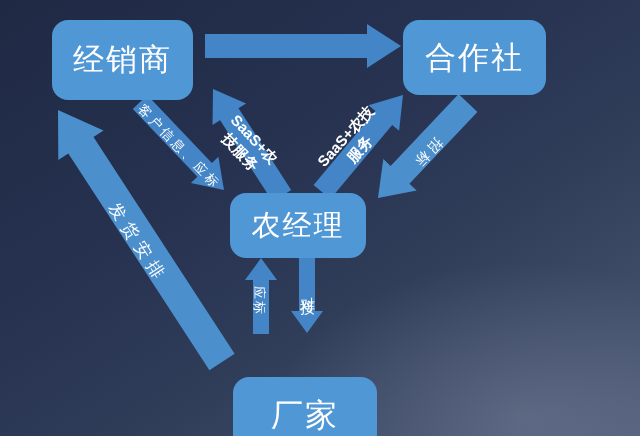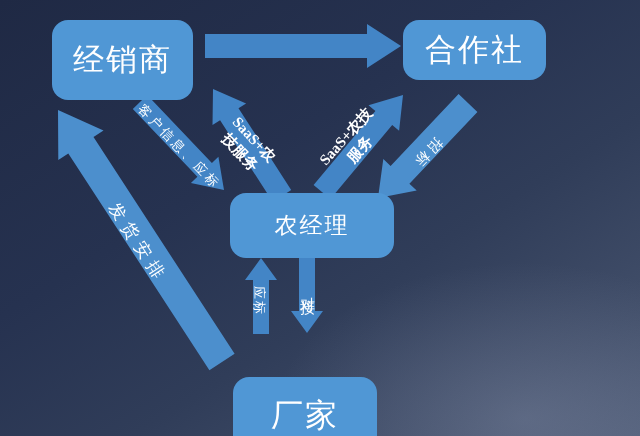--- a/index.html
+++ b/index.html
@@ -1,32 +1,32 @@
 <!DOCTYPE html>
 <html><head>
 <meta charset="utf-8">
 <style>
   html,body{margin:0;padding:0;}
   .stage{
     position:relative;width:640px;height:436px;overflow:hidden;
-    font-family:Liberation Serif, serif;
+    font-family:Liberation Sans, sans-serif;
     background:
       radial-gradient(ellipse 420px 260px at 82% 96%, rgba(150,160,185,0.30), rgba(150,160,185,0) 60%),
       linear-gradient(148deg,#1f2944 0%,#263250 38%,#303d59 62%,#414e69 85%,#4e5b76 100%);
   }
   svg.arrows{position:absolute;left:0;top:0;z-index:1;}
   .arrow{fill:#4385c6;}
   .arrow-light{fill:#4c8fcd;}
   .node{
     position:absolute;z-index:2;display:flex;align-items:center;justify-content:center;
     background:#5097d5;border-radius:16px;color:#fff;letter-spacing:2px;font-weight:500;
   }
   .node-distributor{left:52px;top:20px;width:141px;height:80px;font-size:31px;}
-  .node-cooperative{left:403px;top:20px;width:143px;height:60px;font-size:31px;}
-  .node-farm-manager{left:230px;top:193px;width:164px;height:65px;font-size:23px;}
+  .node-cooperative{left:403px;top:20px;width:143px;height:75px;font-size:31px;}
+  .node-farm-manager{left:230px;top:193px;width:136px;height:65px;font-size:29px;}
   .node-manufacturer{left:233px;top:335px;width:144px;height:78px;font-size:32px;margin-top:42px;}
   .lbl{position:absolute;z-index:3;color:#fff;white-space:nowrap;}
   .lbl-warehouse{left:216px;top:25px;width:168px;text-align:center;font-size:19px;font-weight:600;letter-spacing:1px;}
   .lbl-shipping{left:138px;top:243px;font-size:17px;letter-spacing:6px;font-weight:500;
     transform:translate(-50%,-50%) rotate(57deg);}
   .lbl-customer{left:179px;top:147px;font-size:13px;letter-spacing:3px;
     transform:translate(-50%,-50%) rotate(46deg);}
   .lbl-saas-left{left:247px;top:146px;font-size:15px;font-weight:600;line-height:1.25;text-align:center;
     transform:translate(-50%,-50%) rotate(47deg);}
   .lbl-saas-right{left:353px;top:143px;font-size:15px;font-weight:600;line-height:1.25;text-align:center;

